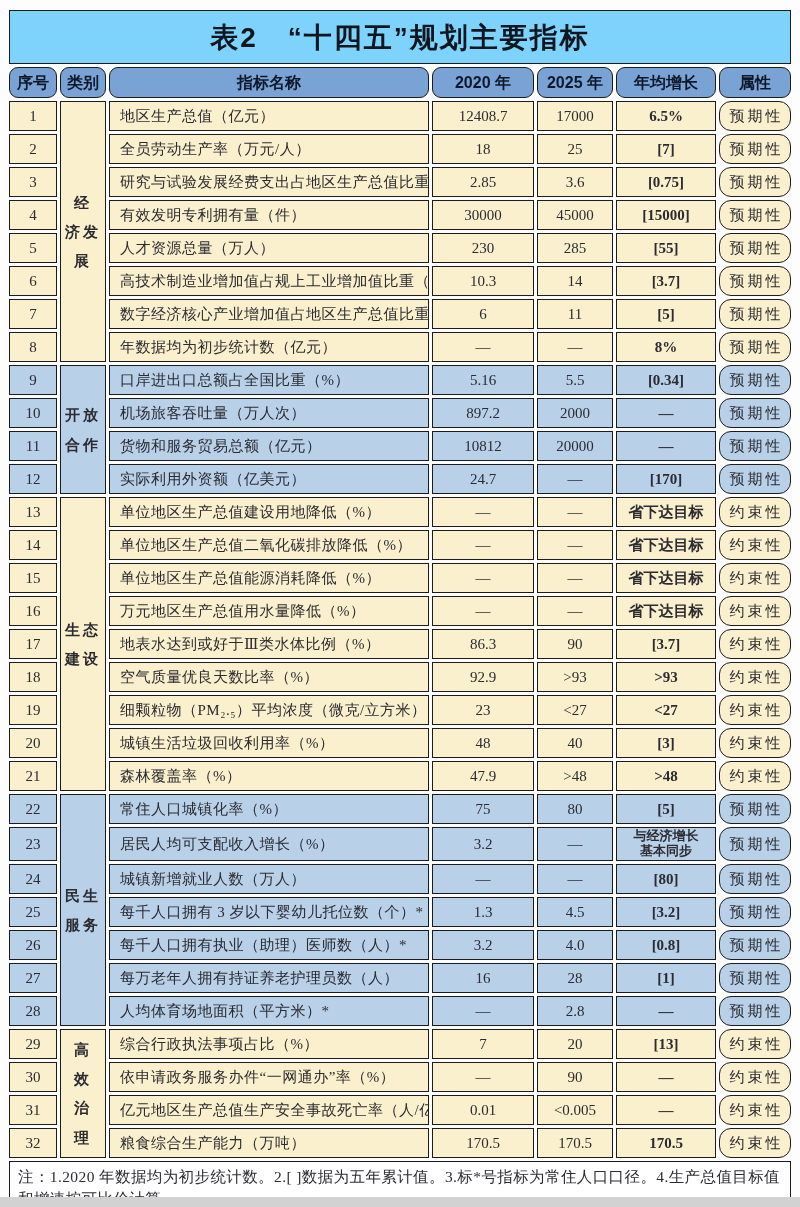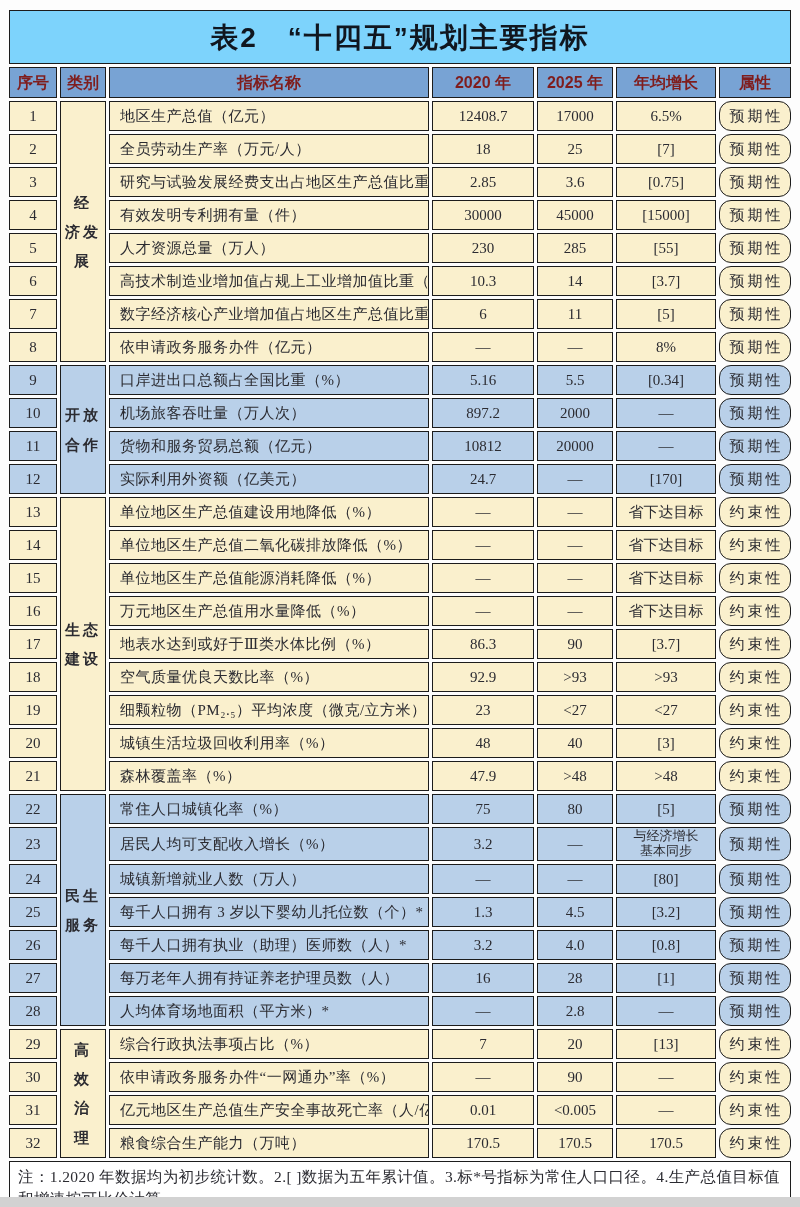--- a/index.html
+++ b/index.html
@@ -41,41 +41,42 @@
     font-size:28px;
     letter-spacing:2px;
     color:#10161f;
   }
   th.colhead{
     background:#78a3d4;
     height:31px;
     font-family:"Liberation Sans","DejaVu Sans",sans-serif;
     font-weight:bold;
     font-size:16px;
-    color:#7f1d1d;
+    color:#0f172a;
+    border-radius:9px;
   }
   td.c-cream{background:#faf0cd;}
   td.c-blue{background:#b9d0e9;}
   tr.data-row td{height:30px;}
   td.cell-name{
     text-align:left;
     padding-left:10px;
     letter-spacing:0.5px;
     white-space:nowrap;
   }
   td.cell-cat{
     font-family:"Liberation Sans","DejaVu Sans",sans-serif;
     font-weight:bold;
     white-space:pre-line;
     line-height:1.95;
     letter-spacing:3px;
     padding:0;
     font-size:15px;
   }
-  td.cell-growth{white-space:pre-line;}
+  td.cell-growth{white-space:pre-line;font-weight:bold;}
   td.cell-growth.small{font-size:13px;line-height:1.15;}
   td.cell-attr{letter-spacing:3px;padding-right:0;border-radius:12px;}
   td.note-cell{
     background:#ffffff;
     text-align:left;
     font-size:15.5px;
     padding:4px 8px;
     height:40px;
     line-height:1.45;
     letter-spacing:0.4px;
@@ -163,21 +164,21 @@
         <tr class="data-row">
           <td class="cell-no c-cream">7</td>
           <td class="cell-name c-cream">数字经济核心产业增加值占地区生产总值比重（%）</td>
           <td class="cell-2020 c-cream">6</td>
           <td class="cell-2025 c-cream">11</td>
           <td class="cell-growth c-cream">[5]</td>
           <td class="cell-attr c-cream">预期性</td>
         </tr>
         <tr class="data-row">
           <td class="cell-no c-cream">8</td>
-          <td class="cell-name c-cream">依申请政务服务办件（亿元）</td>
+          <td class="cell-name c-cream">年数据均为初步统计数（亿元）</td>
           <td class="cell-2020 c-cream">—</td>
           <td class="cell-2025 c-cream">—</td>
           <td class="cell-growth c-cream">8%</td>
           <td class="cell-attr c-cream">预期性</td>
         </tr>
         <tr class="data-row">
           <td class="cell-no c-blue">9</td>
           <td class="cell-cat c-blue" rowspan="4">开放
 合作</td>
           <td class="cell-name c-blue">口岸进出口总额占全国比重（%）</td>

